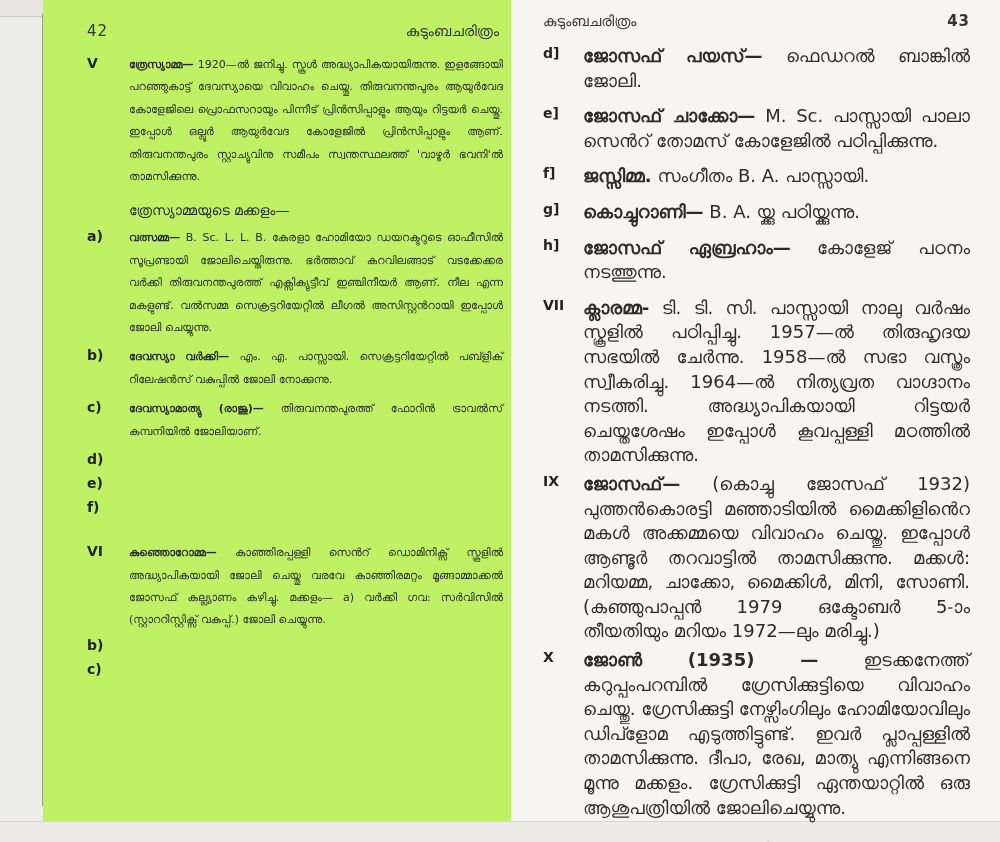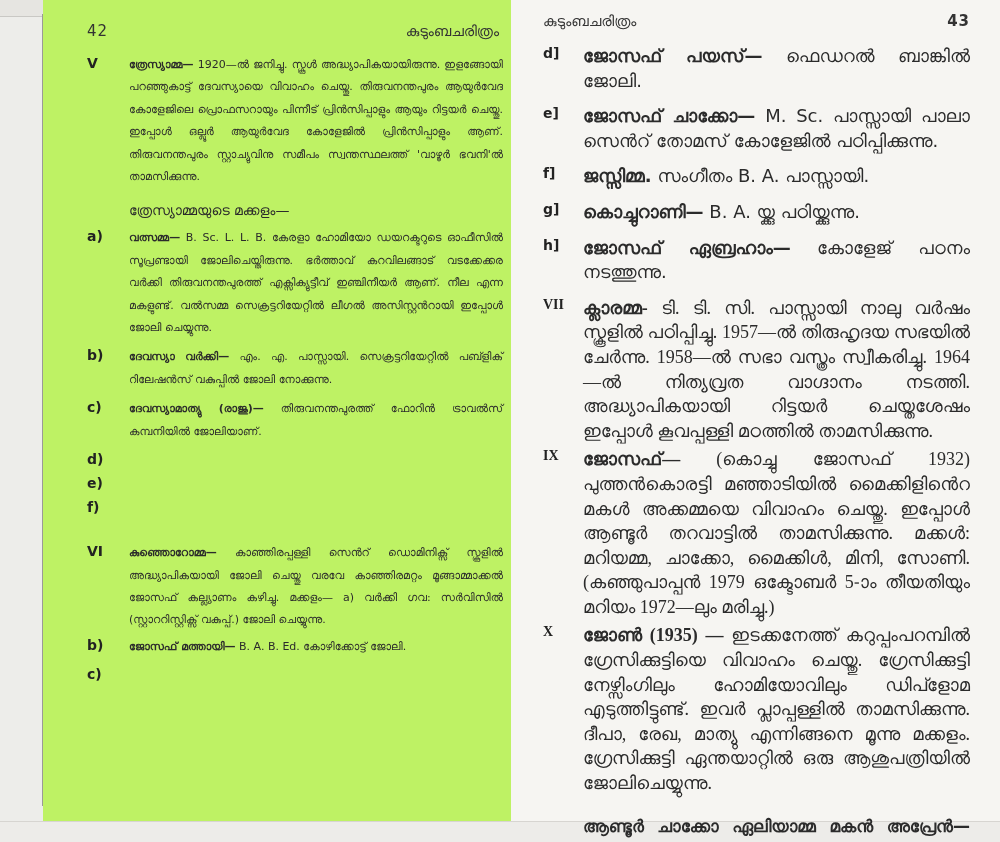--- a/index.html
+++ b/index.html
@@ -42,21 +42,21 @@
   .body{flex:1;text-align:justify;}
 
   .page-left .body{font-size:11px;line-height:22.4px;}
   .page-right .body{font-size:18px;line-height:24.6px;}
   .name{font-weight:bold;}
 
   .sec{margin-bottom:4px;}
   .kids-heading{margin:14px 0 8px 42px;font-size:14px;}
   .item{margin-bottom:7px;}
   .page-right .item{margin-bottom:11px;}
-  .page-right .sec{margin-top:1px;font-family:Liberation Serif, serif;}
+  .page-right .sec{margin-top:1px;}
   .closing{margin:18px 0 0 40px;font-size:14.2px;line-height:24.6px;text-align:justify;}
   .closing .lead{font-weight:bold;font-size:17px;}
 </style>
 </head>
 <body>
 
 <div class="left-margin-strip"></div>
 <div class="corner-shade"></div>
 <div class="edge-line-left"></div>
 <div class="seam-line"></div>
@@ -97,21 +97,20 @@
   <div class="row item">
     <span class="num">f)</span>
   </div>
 
   <div class="row sec" style="margin-top:27px;">
     <span class="num">VI</span>
     <span class="body"><span class="name">കുഞ്ഞൊറോമ്മ—</span> <span>കാഞ്ഞിരപ്പള്ളി സെൻറ് ഡൊമിനിക്സ് സ്കൂളിൽ അദ്ധ്യാപികയായി ജോലി ചെയ്തു വരവേ കാഞ്ഞിരമറ്റം മൂങ്ങാമ്മാക്കൽ ജോസഫ് കല്ല്യാണം കഴിച്ചു. മക്കളം— a) വർക്കി ഗവ: സർവിസിൽ (സ്റ്റാററിസ്റ്റിക്സ് വകുപ്പ്.) ജോലി ചെയ്യുന്നു.</span></span>
   </div>
   <div class="row item">
     <span class="num">b)</span>
-    <span class="body"><span class="name">ജോസഫ് മത്തായി—</span> <span>B. A. B. Ed. കോഴിക്കോട്ട് ജോലി.</span></span>
   </div>
   <div class="row item">
     <span class="num">c)</span>
   </div>
 </div>
 
 <div class="page page-right">
   <div class="hdr">
     <span class="title">കുടുംബചരിത്രം</span>
     <span class="pgno">43</span>

